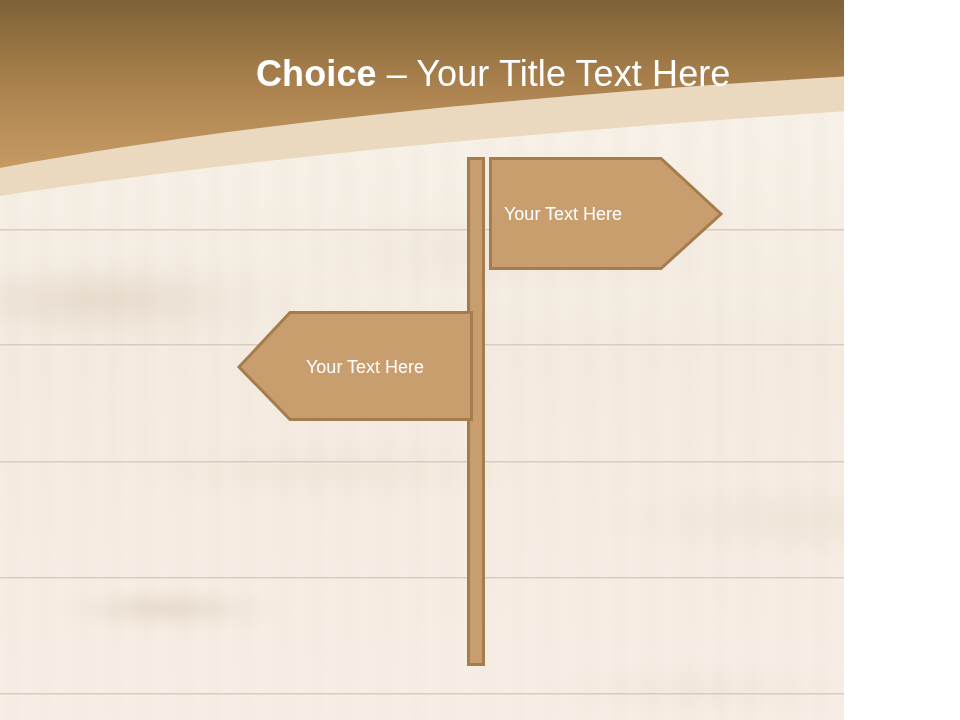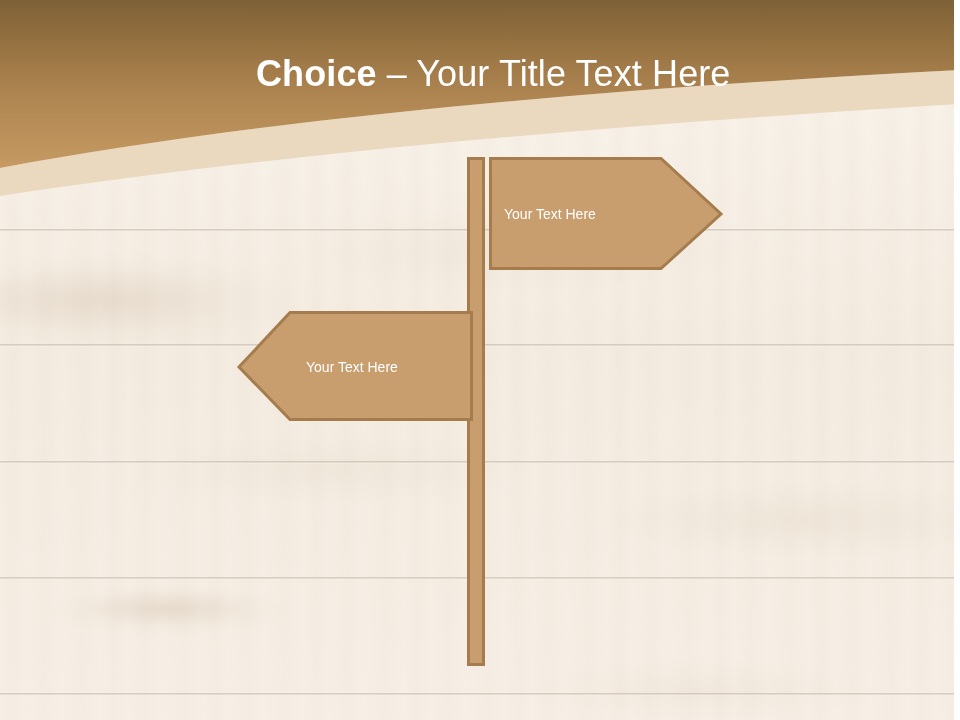--- a/index.html
+++ b/index.html
@@ -2,26 +2,25 @@
 <html><head>
 <meta charset="utf-8">
 <style>
   html, body {
     margin: 0;
     padding: 0;
     background: #ffffff;
   }
   #slide {
     position: relative;
-    width: 936px;
+    width: 844px;
     height: 720px;
     overflow: hidden;
     font-family: "Liberation Sans", sans-serif;
     background: #f7f0e8;
-    padding-left: 18px;
   }
 
   
   .wood-bg {
     position: absolute;
     inset: 0;
     background:
       
       repeating-linear-gradient(
         90deg,
@@ -75,21 +74,21 @@
     letter-spacing: 0.1px;
   }
   .header-title .bold { font-weight: bold; }
   .header-title .rest { font-weight: normal; }
 
   
   .signpost { position: absolute; inset: 0; }
   .sign-label {
     position: absolute;
     color: #ffffff;
-    font-size: 14px;
+    font-size: 18px;
     line-height: 22px;
     white-space: nowrap;
   }
   #sign-top-label  { left: 504px; top: 203px; }
   #sign-left-label { left: 306px; top: 356px; }
 </style>
 </head>
 <body>
 
 <div id="slide">

